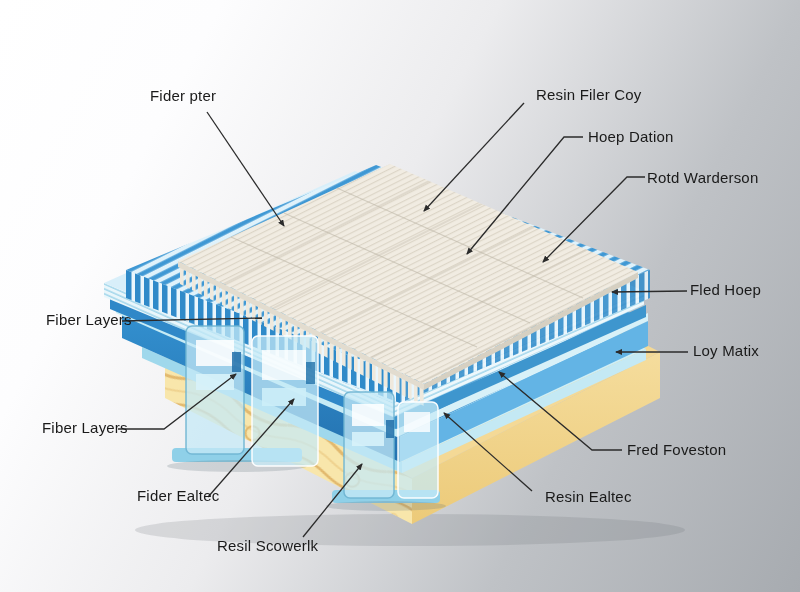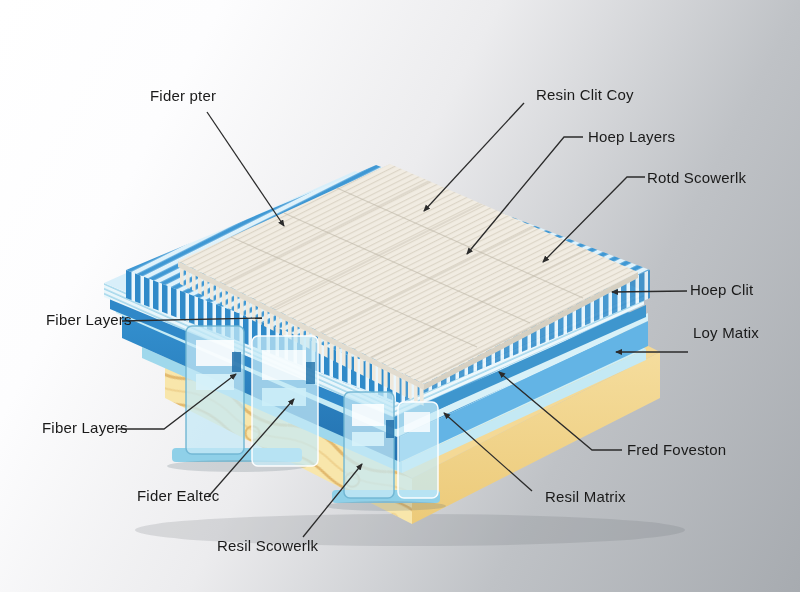--- a/index.html
+++ b/index.html
@@ -158,25 +158,25 @@
     <path d="M622,450 L592,450 L499,372" marker-end="url(#arw)"></path>
     <path d="M532,491 L444,413" marker-end="url(#arw)"></path>
     <path d="M303,537 L362,464" marker-end="url(#arw)"></path>
     <path d="M208,497 L294,399" marker-end="url(#arw)"></path>
     <path d="M122,321 L262,318"></path>
     <path d="M118,429 L164,429 L236,374" marker-end="url(#arw)"></path>
   </g>
 </svg>
 
 <span class="lbl" style="left:150px;top:87px">Fider pter</span>
-<span class="lbl" style="left:536px;top:86px">Resin Clit Coy</span>
-<span class="lbl" style="left:588px;top:128px">Hoep Layers</span>
-<span class="lbl" style="left:647px;top:169px">Rotd Scowerlk</span>
-<span class="lbl" style="left:690px;top:281px">Hoep Clit</span>
-<span class="lbl" style="left:693px;top:324px">Loy Matix</span>
+<span class="lbl" style="left:536px;top:86px">Resin Filer Coy</span>
+<span class="lbl" style="left:588px;top:128px">Hoep Dation</span>
+<span class="lbl" style="left:647px;top:169px">Rotd Warderson</span>
+<span class="lbl" style="left:690px;top:281px">Fled Hoep</span>
+<span class="lbl" style="left:693px;top:342px">Loy Matix</span>
 <span class="lbl" style="left:627px;top:441px">Fred Foveston</span>
-<span class="lbl" style="left:545px;top:488px">Resil Matrix</span>
+<span class="lbl" style="left:545px;top:488px">Resin Ealtec</span>
 <span class="lbl" style="left:46px;top:311px">Fiber Layers</span>
 <span class="lbl" style="left:42px;top:419px">Fiber Layers</span>
 <span class="lbl" style="left:137px;top:487px">Fider Ealtec</span>
 <span class="lbl" style="left:217px;top:537px">Resil Scowerlk</span>
 
 </div>
 
 </body></html>

